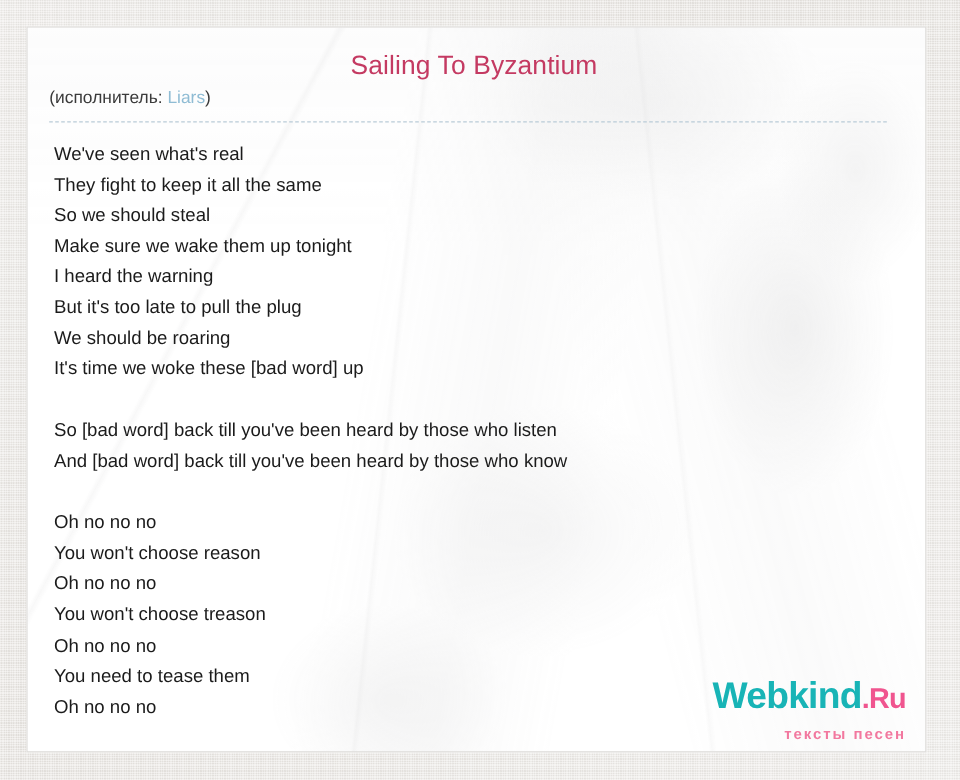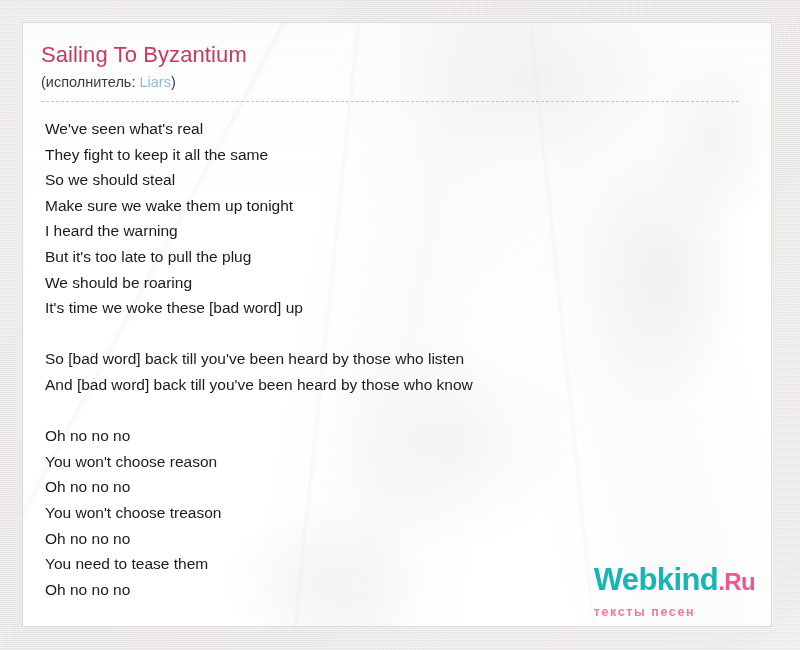--- a/index.html
+++ b/index.html
@@ -72,20 +72,21 @@
     padding: 18px 22px 0 18px;
   }
 
   .song-title {
     font-size: 22px;
     color: #c43a62;
     font-weight: normal;
     margin: 0 0 4px 0;
     line-height: 28px;
     letter-spacing: 0.1px;
+    text-align: center;
   }
 
   .artist-line {
     font-size: 14.5px;
     color: #3b3b3b;
     line-height: 19px;
     margin: 0;
   }
   .artist-link {
     color: #8fbcd4;
@@ -105,21 +106,21 @@
     line-height: 25.6px;
     color: #1b1b1b;
     white-space: pre-wrap;
     font-family: "Liberation Sans", sans-serif;
   }
 
   .logo {
     position: absolute;
     right: 16px;
     bottom: 8px;
-    text-align: left;
+    text-align: right;
     line-height: 1;
     user-select: none;
   }
   .logo-main {
     font-size: 31px;
     font-weight: bold;
     letter-spacing: -0.6px;
     white-space: nowrap;
   }
   .logo-web { color: #18b4b6; }

